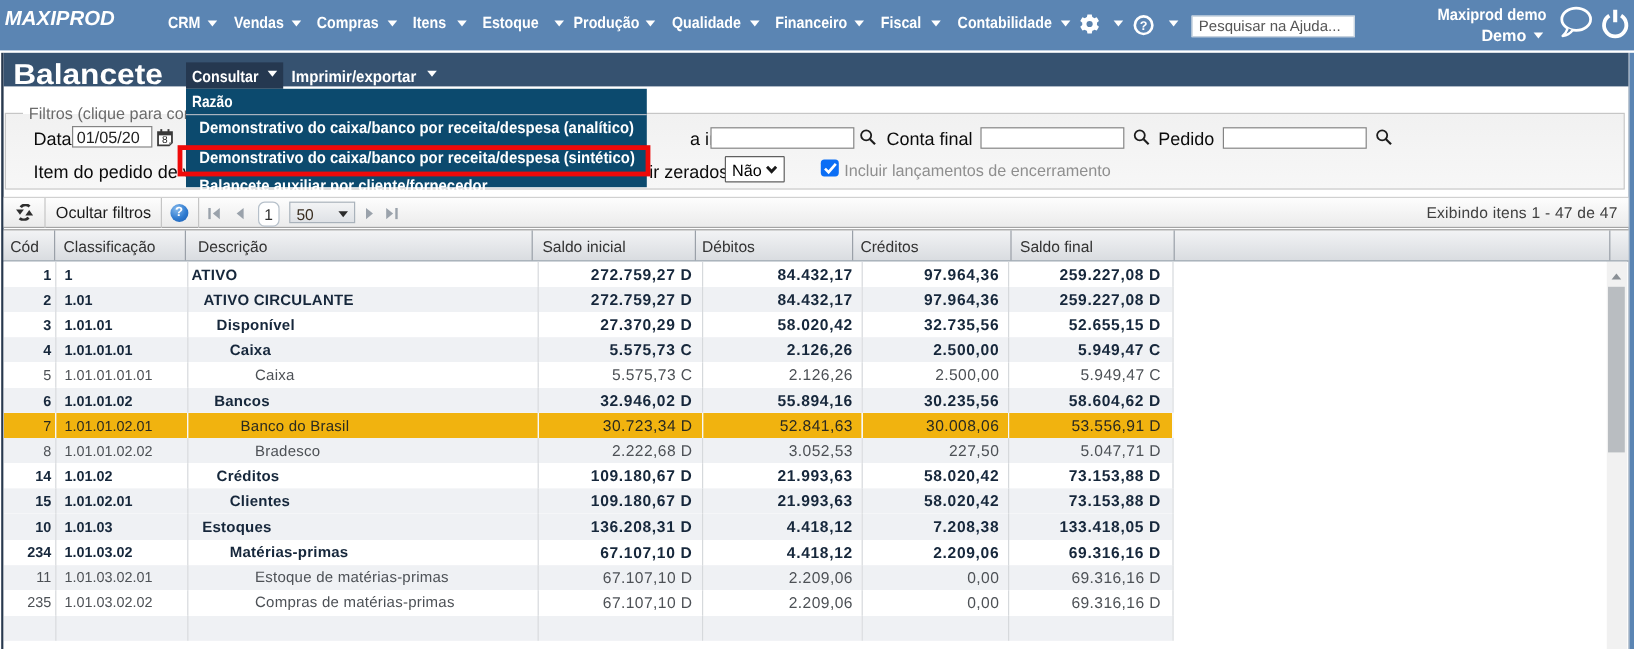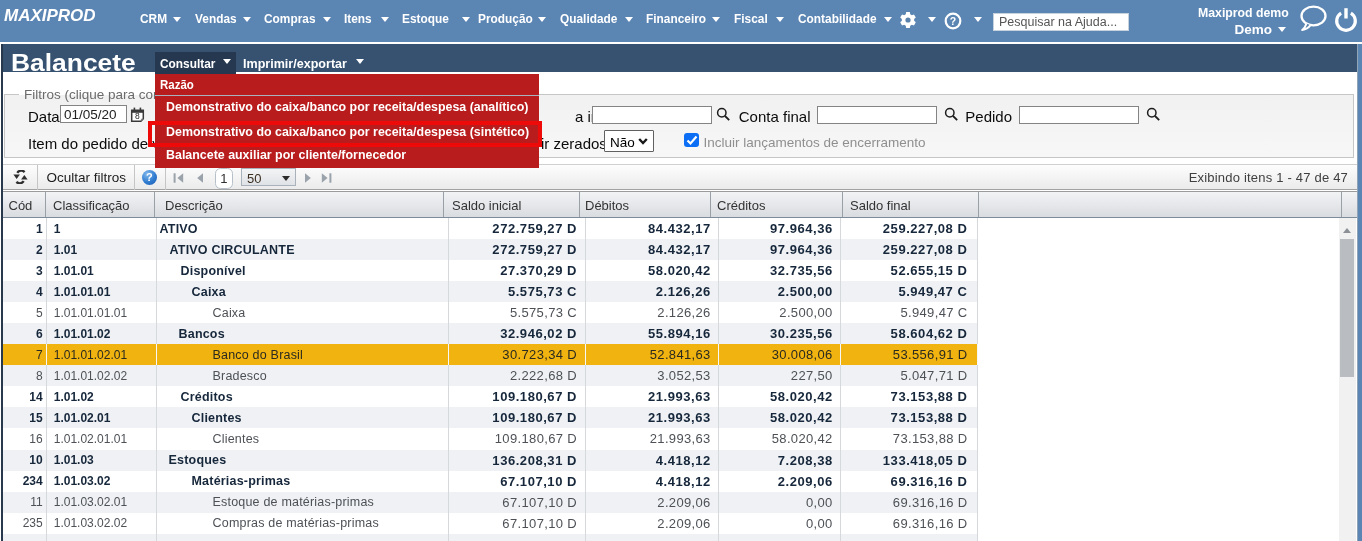--- a/index.html
+++ b/index.html
@@ -16,21 +16,21 @@
 #bright2 { position:absolute; left:1358px; top:44px; width:4px; height:497px; background:#5b85b3; }
 
 #bluebar { position:absolute; left:3px; top:44px; width:1353.5px; height:27.5px; background:#365270; }
 #title { position:absolute; left:11px; top:48.5px; font-size:24px; font-weight:bold; color:#fff; transform:scaleX(1.1); transform-origin:left; }
 #tabcons { position:absolute; left:154.5px; top:51.5px; width:81.5px; height:22px; background:#253850; }
 #tabcons span { position:absolute; left:5.5px; top:4px; color:#fff; font-weight:bold; font-size:13.5px;
   transform:scaleX(0.88); transform-origin:left; }
 #tabimp { position:absolute; left:243px; top:55.5px; color:#fff; font-weight:bold; font-size:13.5px;
   transform:scaleX(0.93); transform-origin:left; white-space:nowrap; }
 
-#menu { position:absolute; left:154.5px; top:73.5px; width:384.5px; height:94px; background:#b91c1c; z-index:40; }
+#menu { position:absolute; left:154.5px; top:73.5px; width:384.5px; height:82px; background:#0c4a6e; z-index:40; }
 .mi { position:relative; color:#fff; font-weight:bold; font-size:13.5px; white-space:nowrap; }
 .mi span { display:inline-block; transform:scaleX(0.92); transform-origin:left; }
 #mi1 span { transform:scaleX(0.85); }
 #mi1 { height:22px; line-height:22px; padding-left:5px; border-bottom:1px solid #a9b3bf; }
 #mi2 { margin-top:3.5px; height:22px; line-height:22px; padding-left:11px; }
 #mi3 { height:22px; line-height:22px; padding-left:11px; }
 #mi4 { margin-top:0.5px; height:22px; line-height:22px; padding-left:11px; }
 #redbox { position:absolute; left:148px; top:120.5px; width:394px; height:26px;
   border:4px solid #ef0a0a; z-index:60; }
 
@@ -289,21 +289,21 @@
           <td class="c1">1.01.01.02</td>
           <td class="c2" style="padding-left:22px">Bancos</td>
           <td class="c3">32.946,02 D</td>
           <td class="c4">55.894,16</td>
           <td class="c5">30.235,56</td>
           <td class="c6">58.604,62 D</td>
         </tr>
 <tr class="org">
           <td class="c0">7</td>
           <td class="c1">1.01.01.02.01</td>
-          <td class="c2" style="padding-left:56px">Banco do Brasil</td>
+          <td class="c2" style="padding-left:44px">Banco do Brasil</td>
           <td class="c3">30.723,34 D</td>
           <td class="c4">52.841,63</td>
           <td class="c5">30.008,06</td>
           <td class="c6">53.556,91 D</td>
         </tr>
 <tr class="alt">
           <td class="c0">8</td>
           <td class="c1">1.01.01.02.02</td>
           <td class="c2" style="padding-left:56px">Bradesco</td>
           <td class="c3">2.222,68 D</td>
@@ -322,29 +322,20 @@
         </tr>
 <tr class="alt bold">
           <td class="c0">15</td>
           <td class="c1">1.01.02.01</td>
           <td class="c2" style="padding-left:35px">Clientes</td>
           <td class="c3">109.180,67 D</td>
           <td class="c4">21.993,63</td>
           <td class="c5">58.020,42</td>
           <td class="c6">73.153,88 D</td>
         </tr>
-<tr class="">
-          <td class="c0">16</td>
-          <td class="c1">1.01.02.01.01</td>
-          <td class="c2" style="padding-left:56px">Clientes</td>
-          <td class="c3">109.180,67 D</td>
-          <td class="c4">21.993,63</td>
-          <td class="c5">58.020,42</td>
-          <td class="c6">73.153,88 D</td>
-        </tr>
 <tr class="alt bold">
           <td class="c0">10</td>
           <td class="c1">1.01.03</td>
           <td class="c2" style="padding-left:12px">Estoques</td>
           <td class="c3">136.208,31 D</td>
           <td class="c4">4.418,12</td>
           <td class="c5">7.208,38</td>
           <td class="c6">133.418,05 D</td>
         </tr>
 <tr class="bold">

